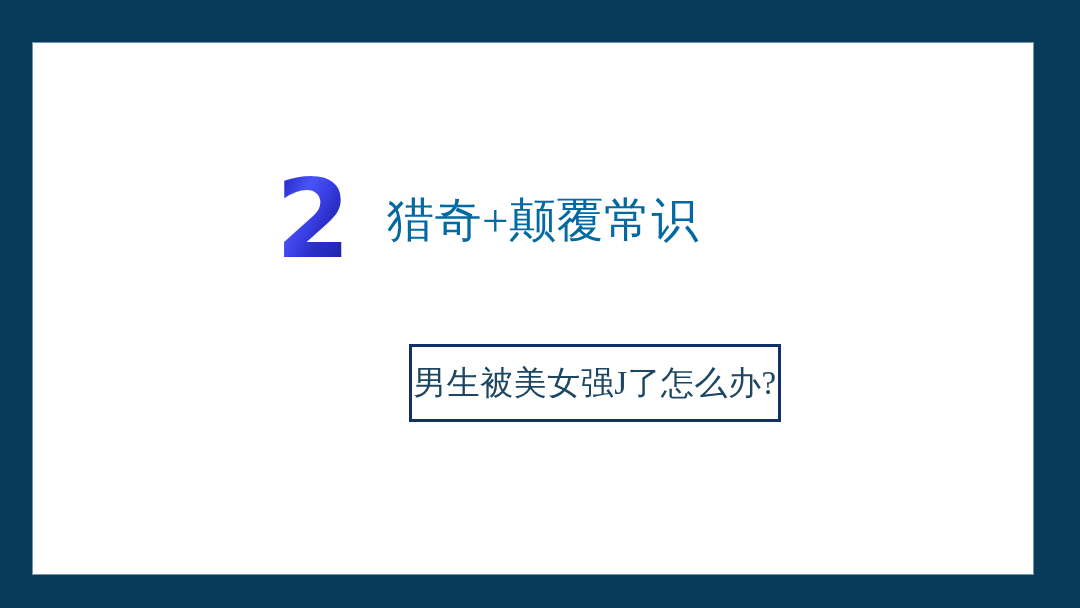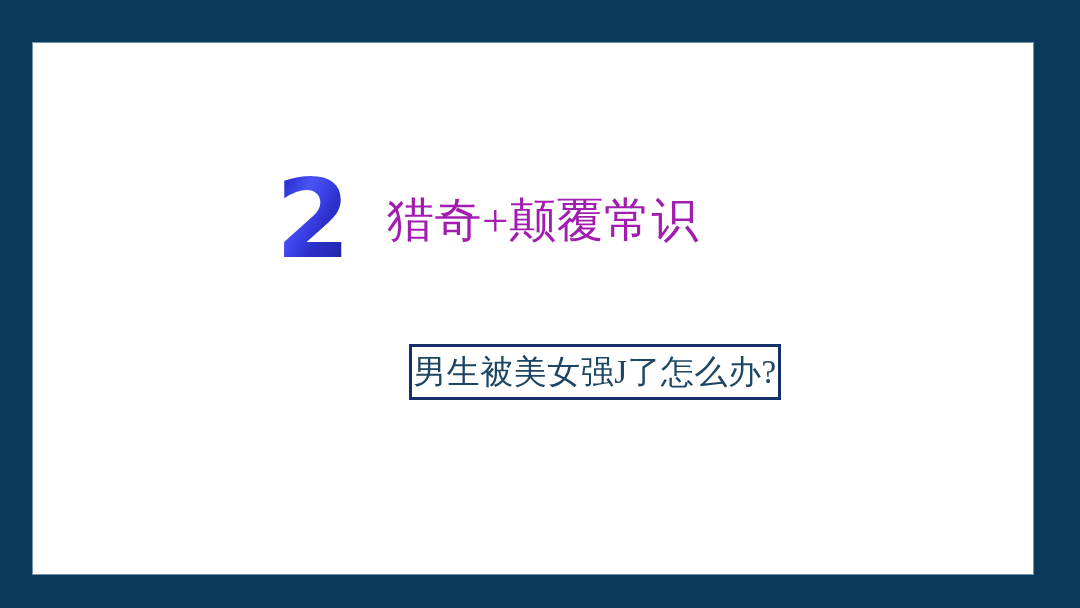--- a/index.html
+++ b/index.html
@@ -95,32 +95,32 @@
     letter-spacing: -2px;
     color: #141874;
     z-index: -1;
   }
 
   .headline {
     margin-left: 36px;
     font-family: "Liberation Serif", "DejaVu Serif", serif;
     font-size: 47px;
     line-height: 1;
-    color: #a21caf;
+    color: #0369a1;
     white-space: nowrap;
     letter-spacing: 0.5px;
   }
 
   
   .question-box {
     position: absolute;
     left: 376px;
     top: 301px;
     width: 372px;
-    height: 56px;
+    height: 78px;
     box-sizing: border-box;
     border: 3px solid #14306b;
     background: #ffffff;
     display: flex;
     align-items: center;
     justify-content: center;
   }
 
   .question-text {
     font-family: "Liberation Serif", "DejaVu Serif", serif;

